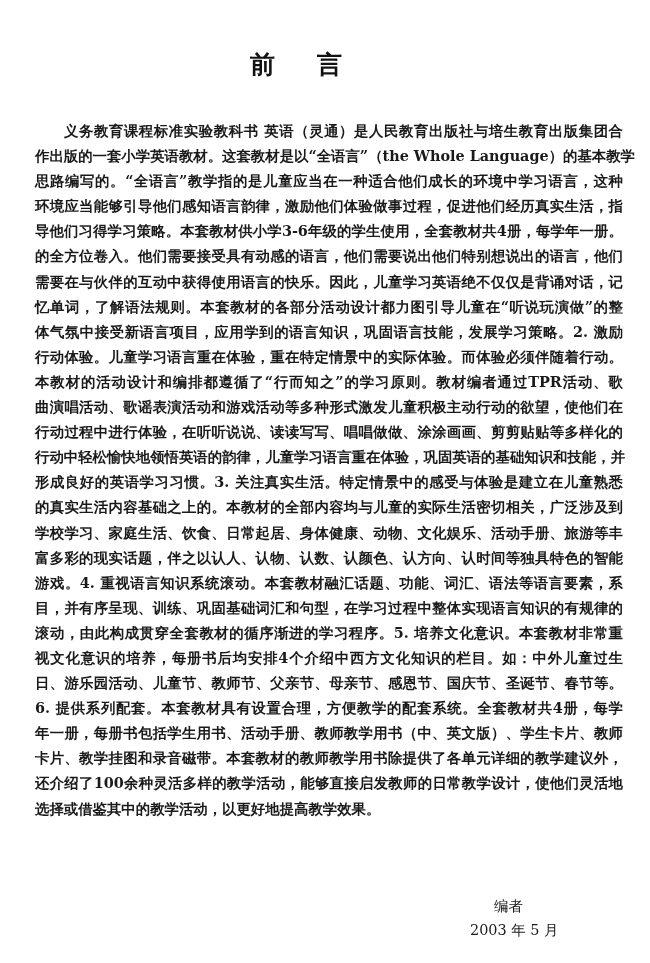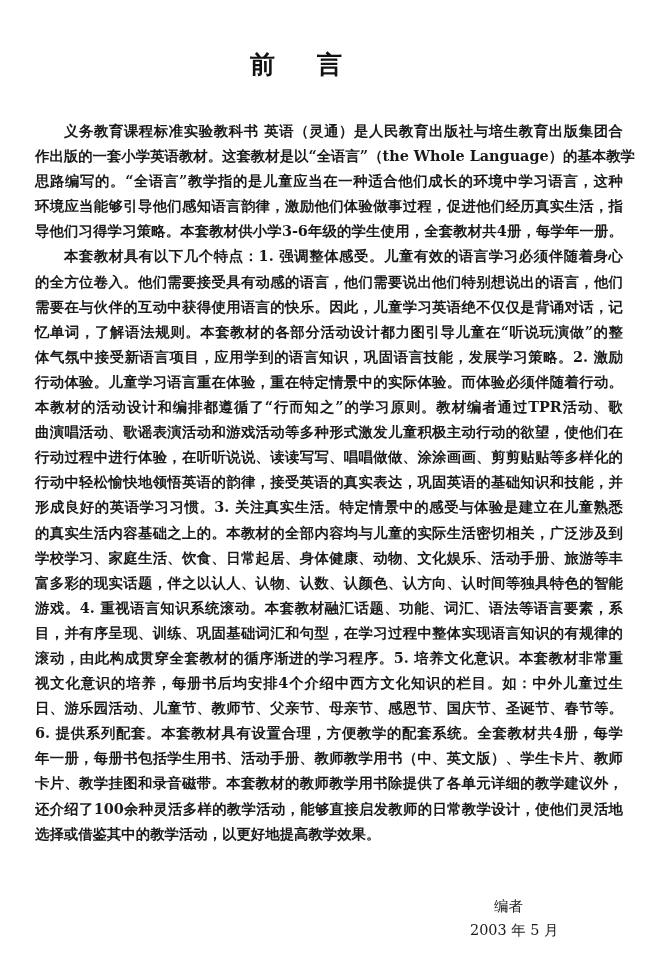--- a/index.html
+++ b/index.html
@@ -37,30 +37,29 @@
 
 <div class="body-text">
   <div>
     <span class="line indent">义务教育课程标准实验教科书 英语（灵通）是人民教育出版社与培生教育出版集团合</span>
     <span class="line">作出版的一套小学英语教材。这套教材是以“全语言”（the Whole Language）的基本教学</span>
     <span class="line">思路编写的。“全语言”教学指的是儿童应当在一种适合他们成长的环境中学习语言，这种</span>
     <span class="line">环境应当能够引导他们感知语言韵律，激励他们体验做事过程，促进他们经历真实生活，指</span>
     <span class="line">导他们习得学习策略。本套教材供小学3-6年级的学生使用，全套教材共4册，每学年一册。</span>
   </div>
   <div>
-    <span class="line indent">本套教材具有以下几个特点：1. 强调整体感受。儿童有效的语言学习必须伴随着身心</span>
     <span class="line">的全方位卷入。他们需要接受具有动感的语言，他们需要说出他们特别想说出的语言，他们</span>
     <span class="line">需要在与伙伴的互动中获得使用语言的快乐。因此，儿童学习英语绝不仅仅是背诵对话，记</span>
     <span class="line">忆单词，了解语法规则。本套教材的各部分活动设计都力图引导儿童在“听说玩演做”的整</span>
     <span class="line">体气氛中接受新语言项目，应用学到的语言知识，巩固语言技能，发展学习策略。2. 激励</span>
     <span class="line">行动体验。儿童学习语言重在体验，重在特定情景中的实际体验。而体验必须伴随着行动。</span>
     <span class="line">本教材的活动设计和编排都遵循了“行而知之”的学习原则。教材编者通过TPR活动、歌</span>
     <span class="line">曲演唱活动、歌谣表演活动和游戏活动等多种形式激发儿童积极主动行动的欲望，使他们在</span>
     <span class="line">行动过程中进行体验，在听听说说、读读写写、唱唱做做、涂涂画画、剪剪贴贴等多样化的</span>
-    <span class="line">行动中轻松愉快地领悟英语的韵律，接受英语的真实表达，巩固英语的基础知识和技能，并</span>
+    <span class="line">行动中轻松愉快地领悟英语的韵律，儿童学习语言重在体验，巩固英语的基础知识和技能，并</span>
     <span class="line">形成良好的英语学习习惯。3. 关注真实生活。特定情景中的感受与体验是建立在儿童熟悉</span>
     <span class="line">的真实生活内容基础之上的。本教材的全部内容均与儿童的实际生活密切相关，广泛涉及到</span>
     <span class="line">学校学习、家庭生活、饮食、日常起居、身体健康、动物、文化娱乐、活动手册、旅游等丰</span>
     <span class="line">富多彩的现实话题，伴之以认人、认物、认数、认颜色、认方向、认时间等独具特色的智能</span>
     <span class="line">游戏。4. 重视语言知识系统滚动。本套教材融汇话题、功能、词汇、语法等语言要素，系</span>
     <span class="line">目，并有序呈现、训练、巩固基础词汇和句型，在学习过程中整体实现语言知识的有规律的</span>
     <span class="line">滚动，由此构成贯穿全套教材的循序渐进的学习程序。5. 培养文化意识。本套教材非常重</span>
     <span class="line">视文化意识的培养，每册书后均安排4个介绍中西方文化知识的栏目。如：中外儿童过生</span>
     <span class="line">日、游乐园活动、儿童节、教师节、父亲节、母亲节、感恩节、国庆节、圣诞节、春节等。</span>
     <span class="line">6. 提供系列配套。本套教材具有设置合理，方便教学的配套系统。全套教材共4册，每学</span>

